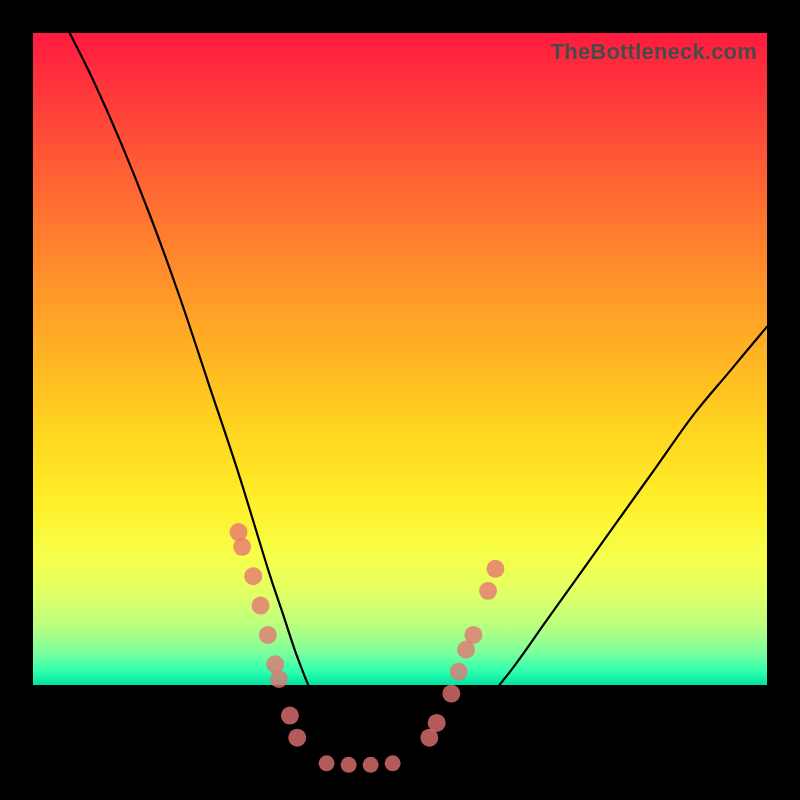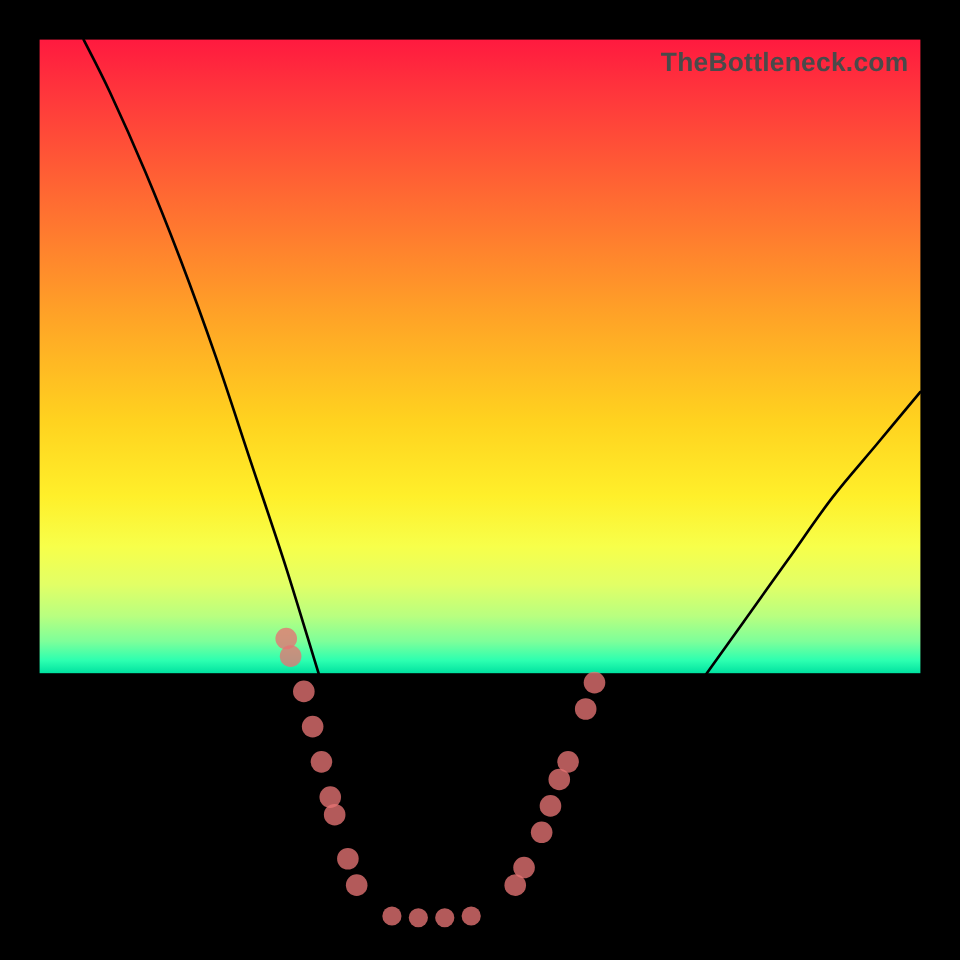--- a/index.html
+++ b/index.html
@@ -15,21 +15,21 @@
     position: relative;
     width: 800px;
     height: 800px;
     background: #000;
   }
   .plot {
     position: absolute;
     left: 33px;
     top: 33px;
     width: 734px;
-    height: 528px;
+    height: 652px;
     background: linear-gradient(
       to bottom,
       #ff1a3f 0%,
       #ff3b3b 10%,
       #ff6a32 25%,
       #ffa726 45%,
       #ffd21f 60%,
       #ffef2a 72%,
       #f7ff4a 80%,
       #e2ff66 86%,

